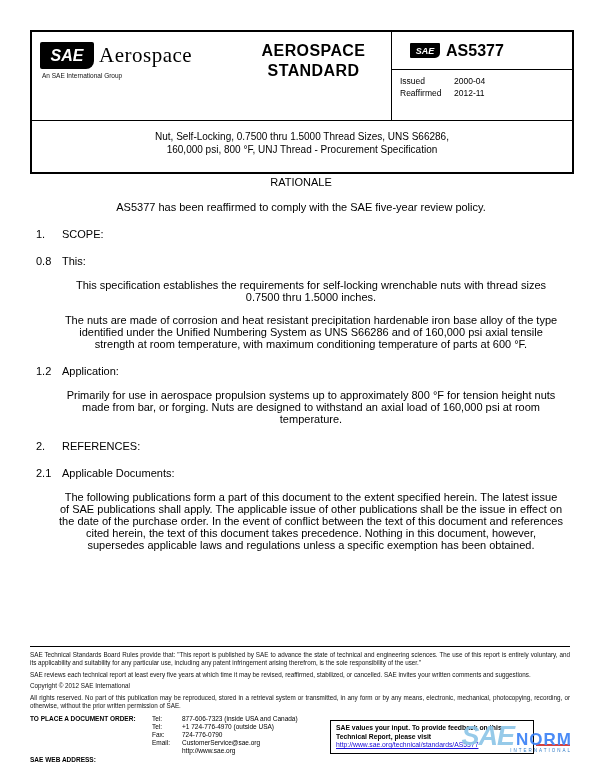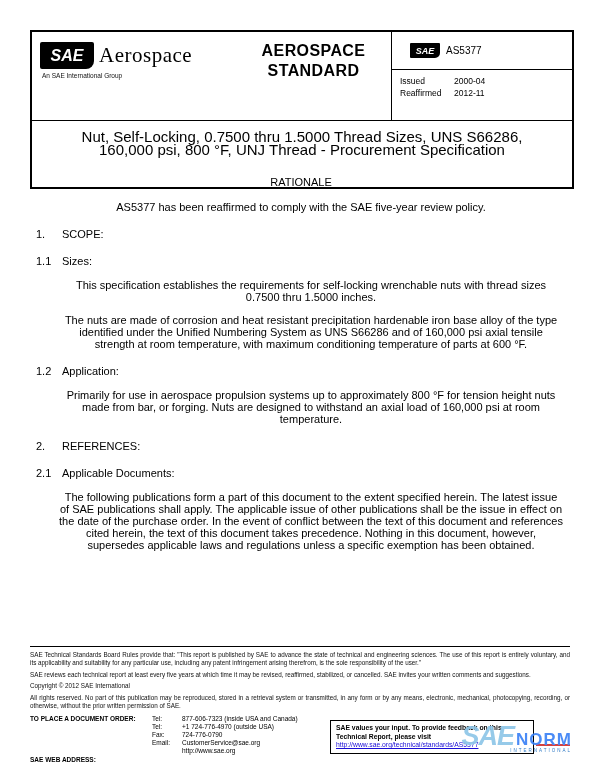--- a/index.html
+++ b/index.html
@@ -18,25 +18,25 @@
     display:inline-flex;align-items:center;justify-content:center;
     background:#000;color:#fff;font-weight:bold;font-style:italic;
     width:54px;height:27px;font-size:16px;border-radius:2px 2px 8px 2px;
   }
   .sae-flag.small{width:30px;height:15px;font-size:9px;border-radius:1px 1px 5px 1px;}
   .aerospace-name{font-family:"Liberation Serif",serif;font-size:21px;letter-spacing:0.5px;}
   .logo-tagline{font-size:6.5px;margin-top:3px;margin-left:2px;color:#111;}
   .doctype-cell{flex:1;text-align:center;padding-top:9px;font-weight:bold;font-size:16px;line-height:20px;letter-spacing:0.4px;}
   .meta-cell{width:180px;border-left:1.5px solid #000;display:flex;flex-direction:column;}
   .meta-top{height:37px;display:flex;align-items:center;gap:6px;padding-left:18px;}
-  .doc-number{font-weight:normal;font-size:10px;}
+  .doc-number{font-weight:bold;font-size:16px;}
   .meta-dates{border-top:1.5px solid #000;padding:5px 0 0 8px;font-size:8.5px;line-height:12px;}
   .meta-row{display:flex;}
   .meta-label{width:54px;}
-  .title-cell{border-top:1.5px solid #000;text-align:center;padding:9px 18px 31px;font-size:15px;line-height:13px;}
+  .title-cell{border-top:1.5px solid #000;text-align:center;padding:9px 18px 16px;font-size:10px;line-height:13px;}
 
   
   .doc-body{position:absolute;left:36px;top:176px;width:530px;font-size:11px;line-height:12px;}
   .rationale-heading{text-align:center;}
   .para{margin:12px 0 0 0;text-align:center;}
   .para.first{margin-top:13px;}
   .para.indent{margin-left:23px;width:504px;}
   .para.tight{margin-top:11px;}
   .sec-heading{margin-top:15px;}
   .sec-num{display:inline-block;width:26px;}
@@ -114,21 +114,21 @@
 
   <div class="doc-body">
     <div class="rationale-heading">RATIONALE</div>
     <p class="para first">AS5377 has been reaffirmed to comply with the SAE five-year review policy.</p>
 
     <div class="sec-heading">
       <span class="sec-num">1.</span><span>SCOPE:</span>
     </div>
 
     <div class="sec-heading">
-      <span class="sec-num">1.1</span><span>Sizes:</span>
+      <span class="sec-num">0.8</span><span>This:</span>
     </div>
     <p class="para indent">This specification establishes the requirements for self-locking wrenchable nuts with thread sizes 0.7500 thru 1.5000 inches.</p>
     <p class="para indent tight">The nuts are made of corrosion and heat resistant precipitation hardenable iron base alloy of the type identified under the Unified Numbering System as UNS S66286 and of 160,000 psi axial tensile strength at room temperature, with maximum conditioning temperature of parts at 600 °F.</p>
 
     <div class="sec-heading">
       <span class="sec-num">1.2</span><span>Application:</span>
     </div>
     <p class="para indent">Primarily for use in aerospace propulsion systems up to approximately 800 °F for tension height nuts made from bar, or forging.  Nuts are designed to withstand an axial load of 160,000 psi at room temperature.</p>
 
     <div class="sec-heading">

